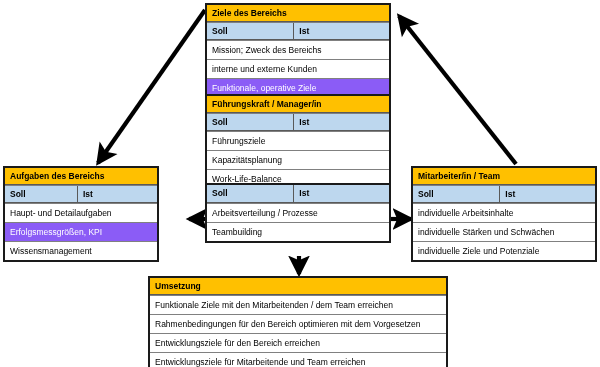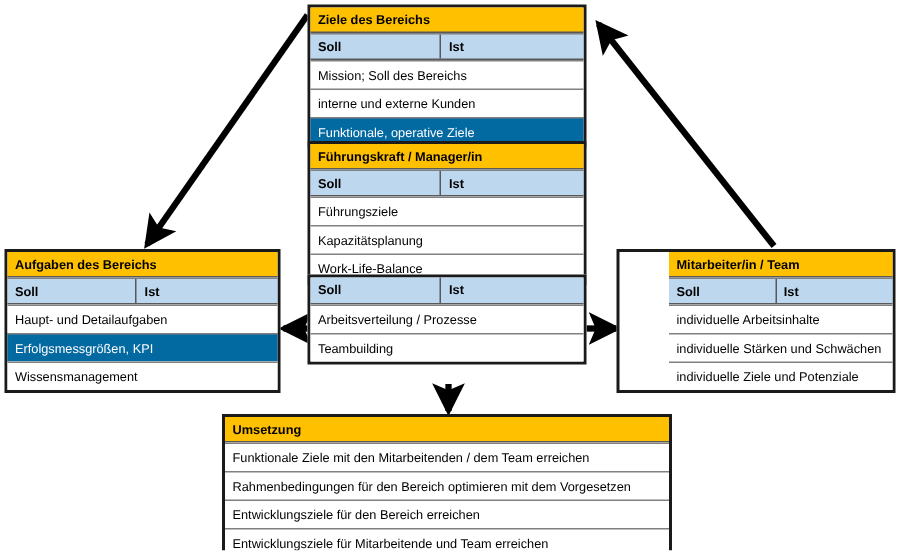--- a/index.html
+++ b/index.html
@@ -65,21 +65,21 @@
     font-size: 8.5px;
   }
   .sollist-row .cell.soll {
     flex: 0 0 48%;
     border-right: 1px solid #595959;
   }
   .sollist-row .cell.ist {
     flex: 1 1 auto;
   }
   .row.red {
-    background: #0369a1;
+    background: #8b5cf6;
     color: #ffffff;
   }
   .row.last {
     border-bottom: none;
   }
   svg.arrows {
     position: absolute;
     left: 0;
     top: 0;
     width: 600px;
@@ -105,57 +105,57 @@
     <line x1="391" y1="219" x2="411" y2="219" stroke="#000000" stroke-width="4.2" marker-end="url(#ah)"></line>
     <line x1="299" y1="256" x2="299" y2="274" stroke="#000000" stroke-width="4.2" marker-end="url(#ah)"></line>
   </svg>
 
   <div class="box" style="left:205px; top:3px; width:186px;">
     <div class="row title-row">Ziele des Bereichs</div>
     <div class="row sollist-row">
       <span class="cell soll">Soll</span>
       <span class="cell ist">Ist</span>
     </div>
-    <div class="row">Mission; Soll des Bereichs</div>
+    <div class="row">Mission; Zweck des Bereichs</div>
     <div class="row">interne und externe Kunden</div>
     <div class="row red last">Funktionale, operative Ziele</div>
   </div>
 
   <div class="box" style="left:205px; top:94px; width:186px;">
     <div class="row title-row">Führungskraft / Manager/in</div>
     <div class="row sollist-row">
       <span class="cell soll">Soll</span>
       <span class="cell ist">Ist</span>
     </div>
     <div class="row">Führungsziele</div>
     <div class="row">Kapazitätsplanung</div>
     <div class="row last">Work-Life-Balance</div>
   </div>
 
-  <div class="box" style="left:3px; top:166px; width:184px;">
+  <div class="box" style="left:3px; top:166px; width:156px;">
     <div class="row title-row">Aufgaben des Bereichs</div>
     <div class="row sollist-row">
       <span class="cell soll">Soll</span>
       <span class="cell ist">Ist</span>
     </div>
     <div class="row">Haupt- und Detailaufgaben</div>
     <div class="row red">Erfolgsmessgrößen, KPI</div>
     <div class="row last">Wissensmanagement</div>
   </div>
 
   <div class="box" style="left:205px; top:183px; width:186px;">
     <div class="row sollist-row">
       <span class="cell soll">Soll</span>
       <span class="cell ist">Ist</span>
     </div>
     <div class="row">Arbeitsverteilung / Prozesse</div>
     <div class="row last">Teambuilding</div>
   </div>
 
-  <div class="box" style="left:411px; top:166px; width:186px;padding-left:33px;">
+  <div class="box" style="left:411px; top:166px; width:186px;">
     <div class="row title-row">Mitarbeiter/in / Team</div>
     <div class="row sollist-row">
       <span class="cell soll">Soll</span>
       <span class="cell ist">Ist</span>
     </div>
     <div class="row">individuelle Arbeitsinhalte</div>
     <div class="row">individuelle Stärken und Schwächen</div>
     <div class="row last">individuelle Ziele und Potenziale</div>
   </div>
 

